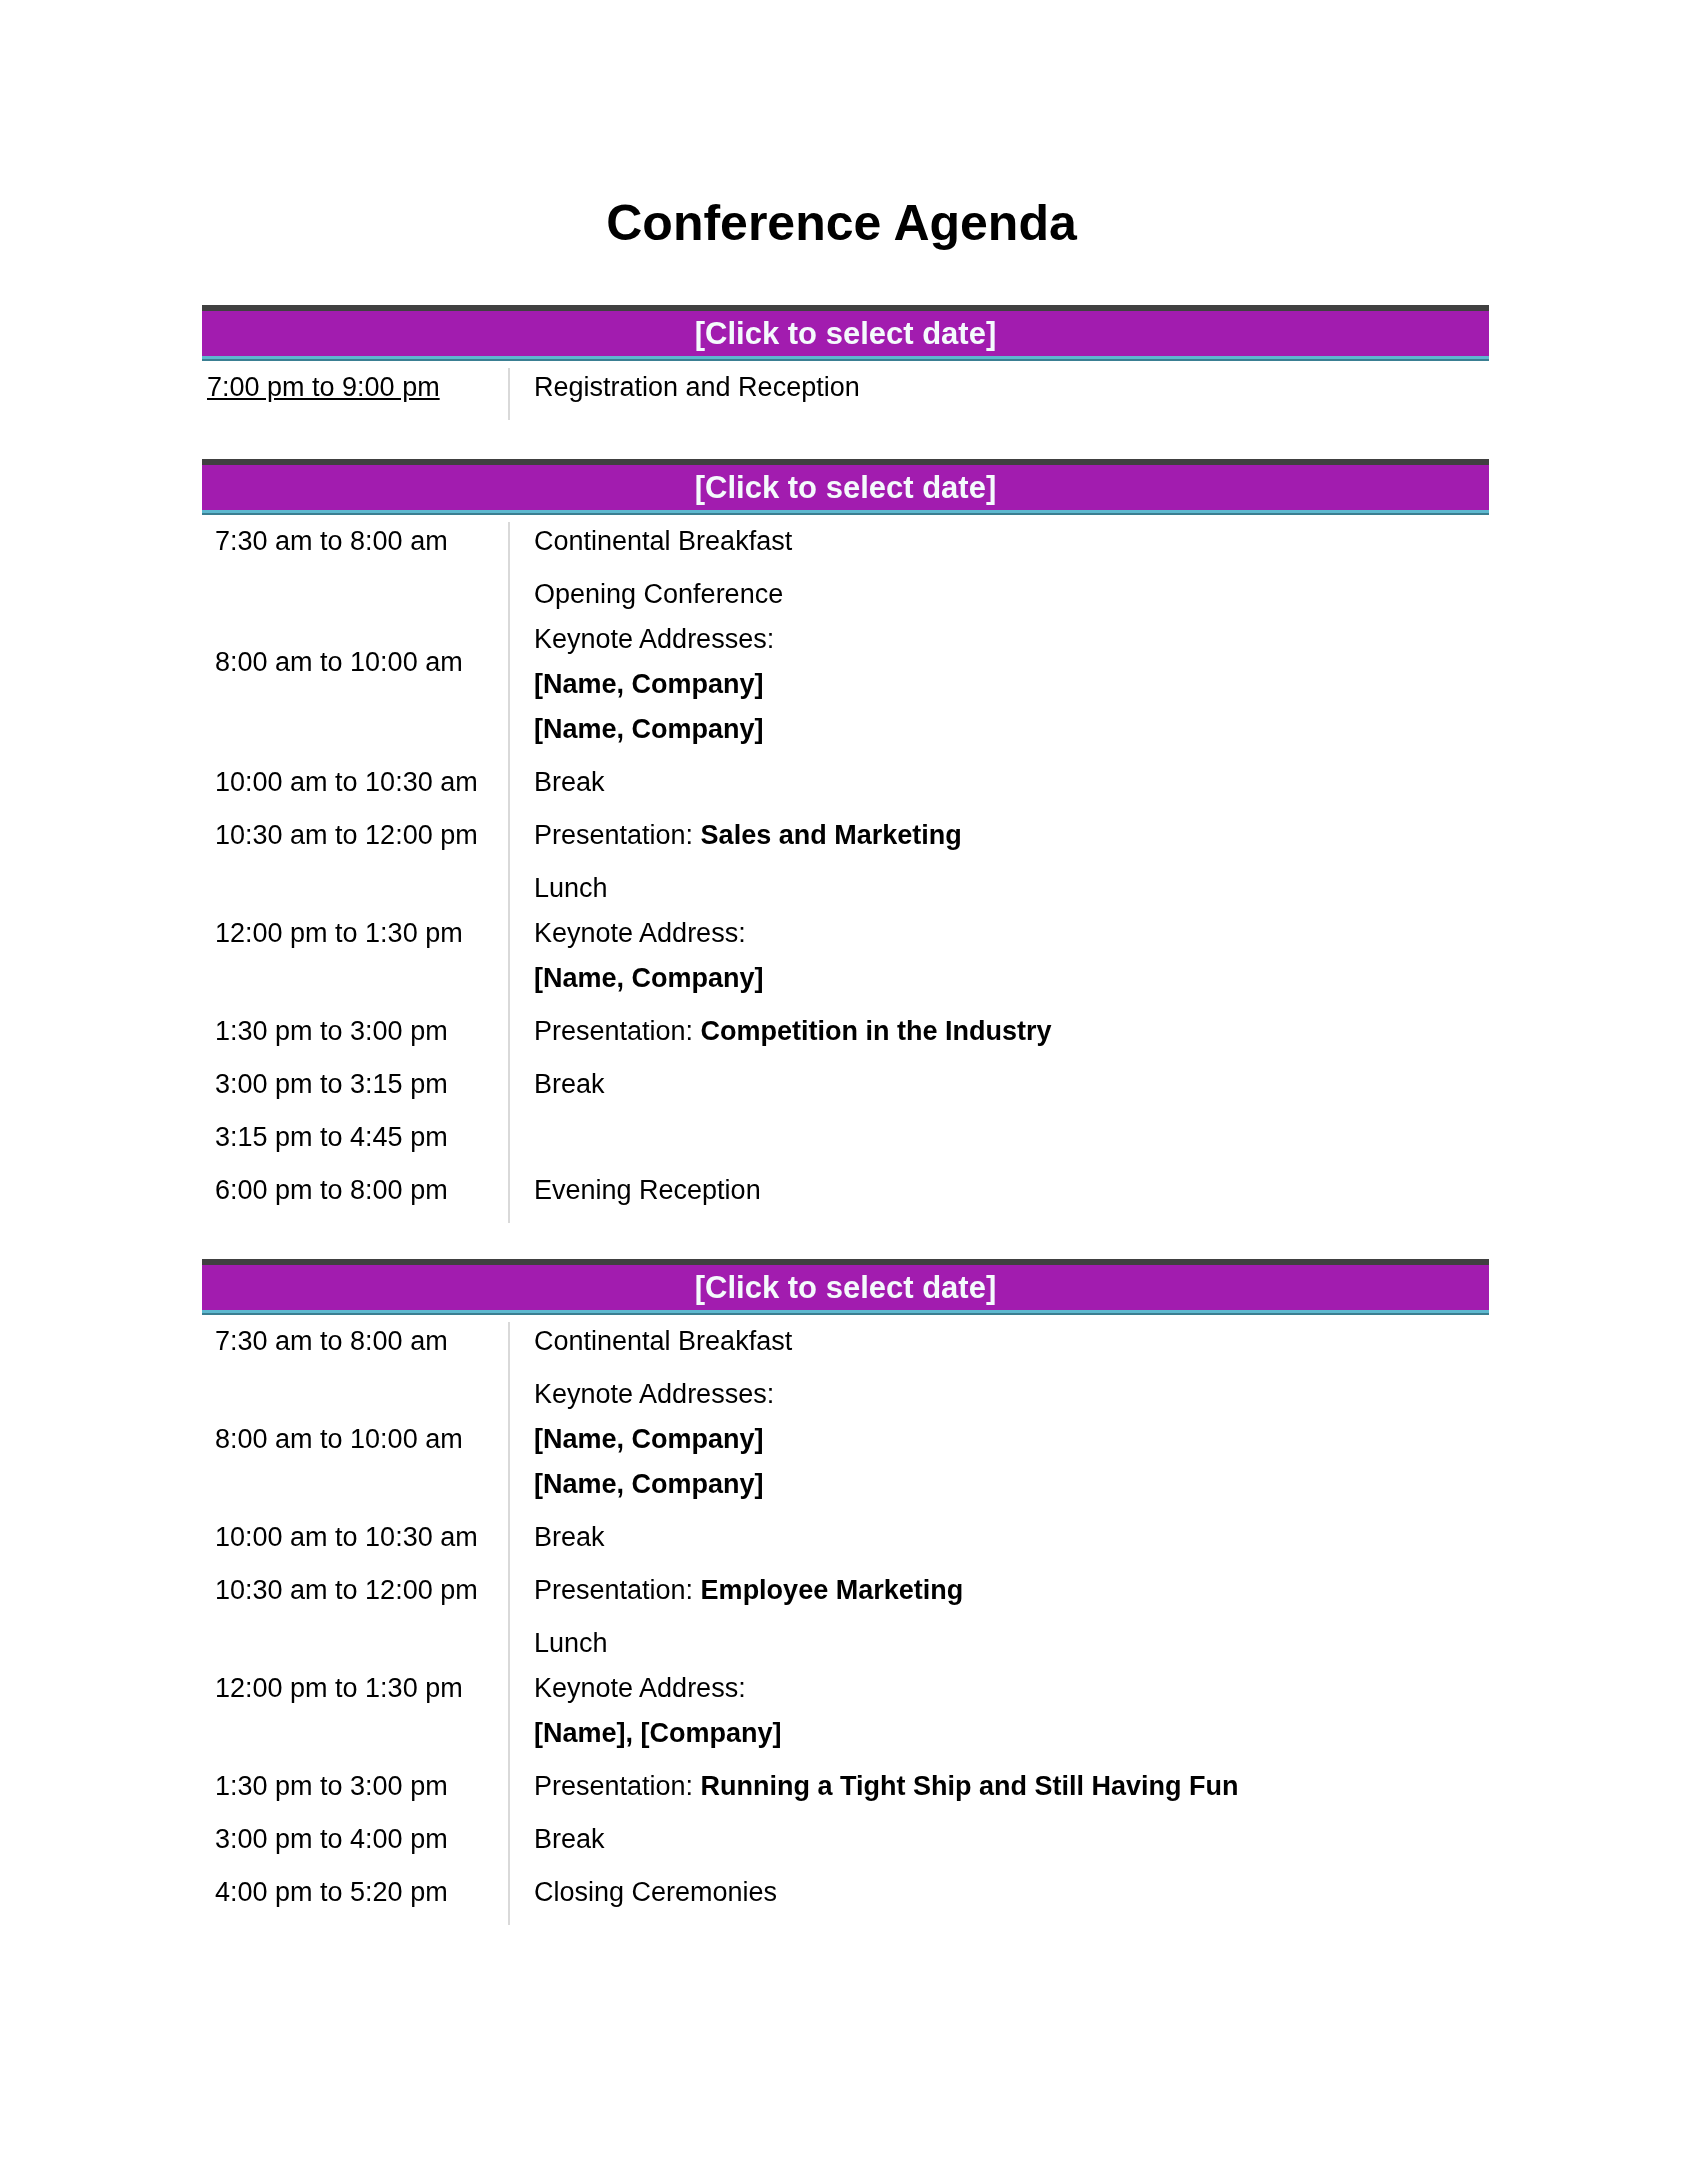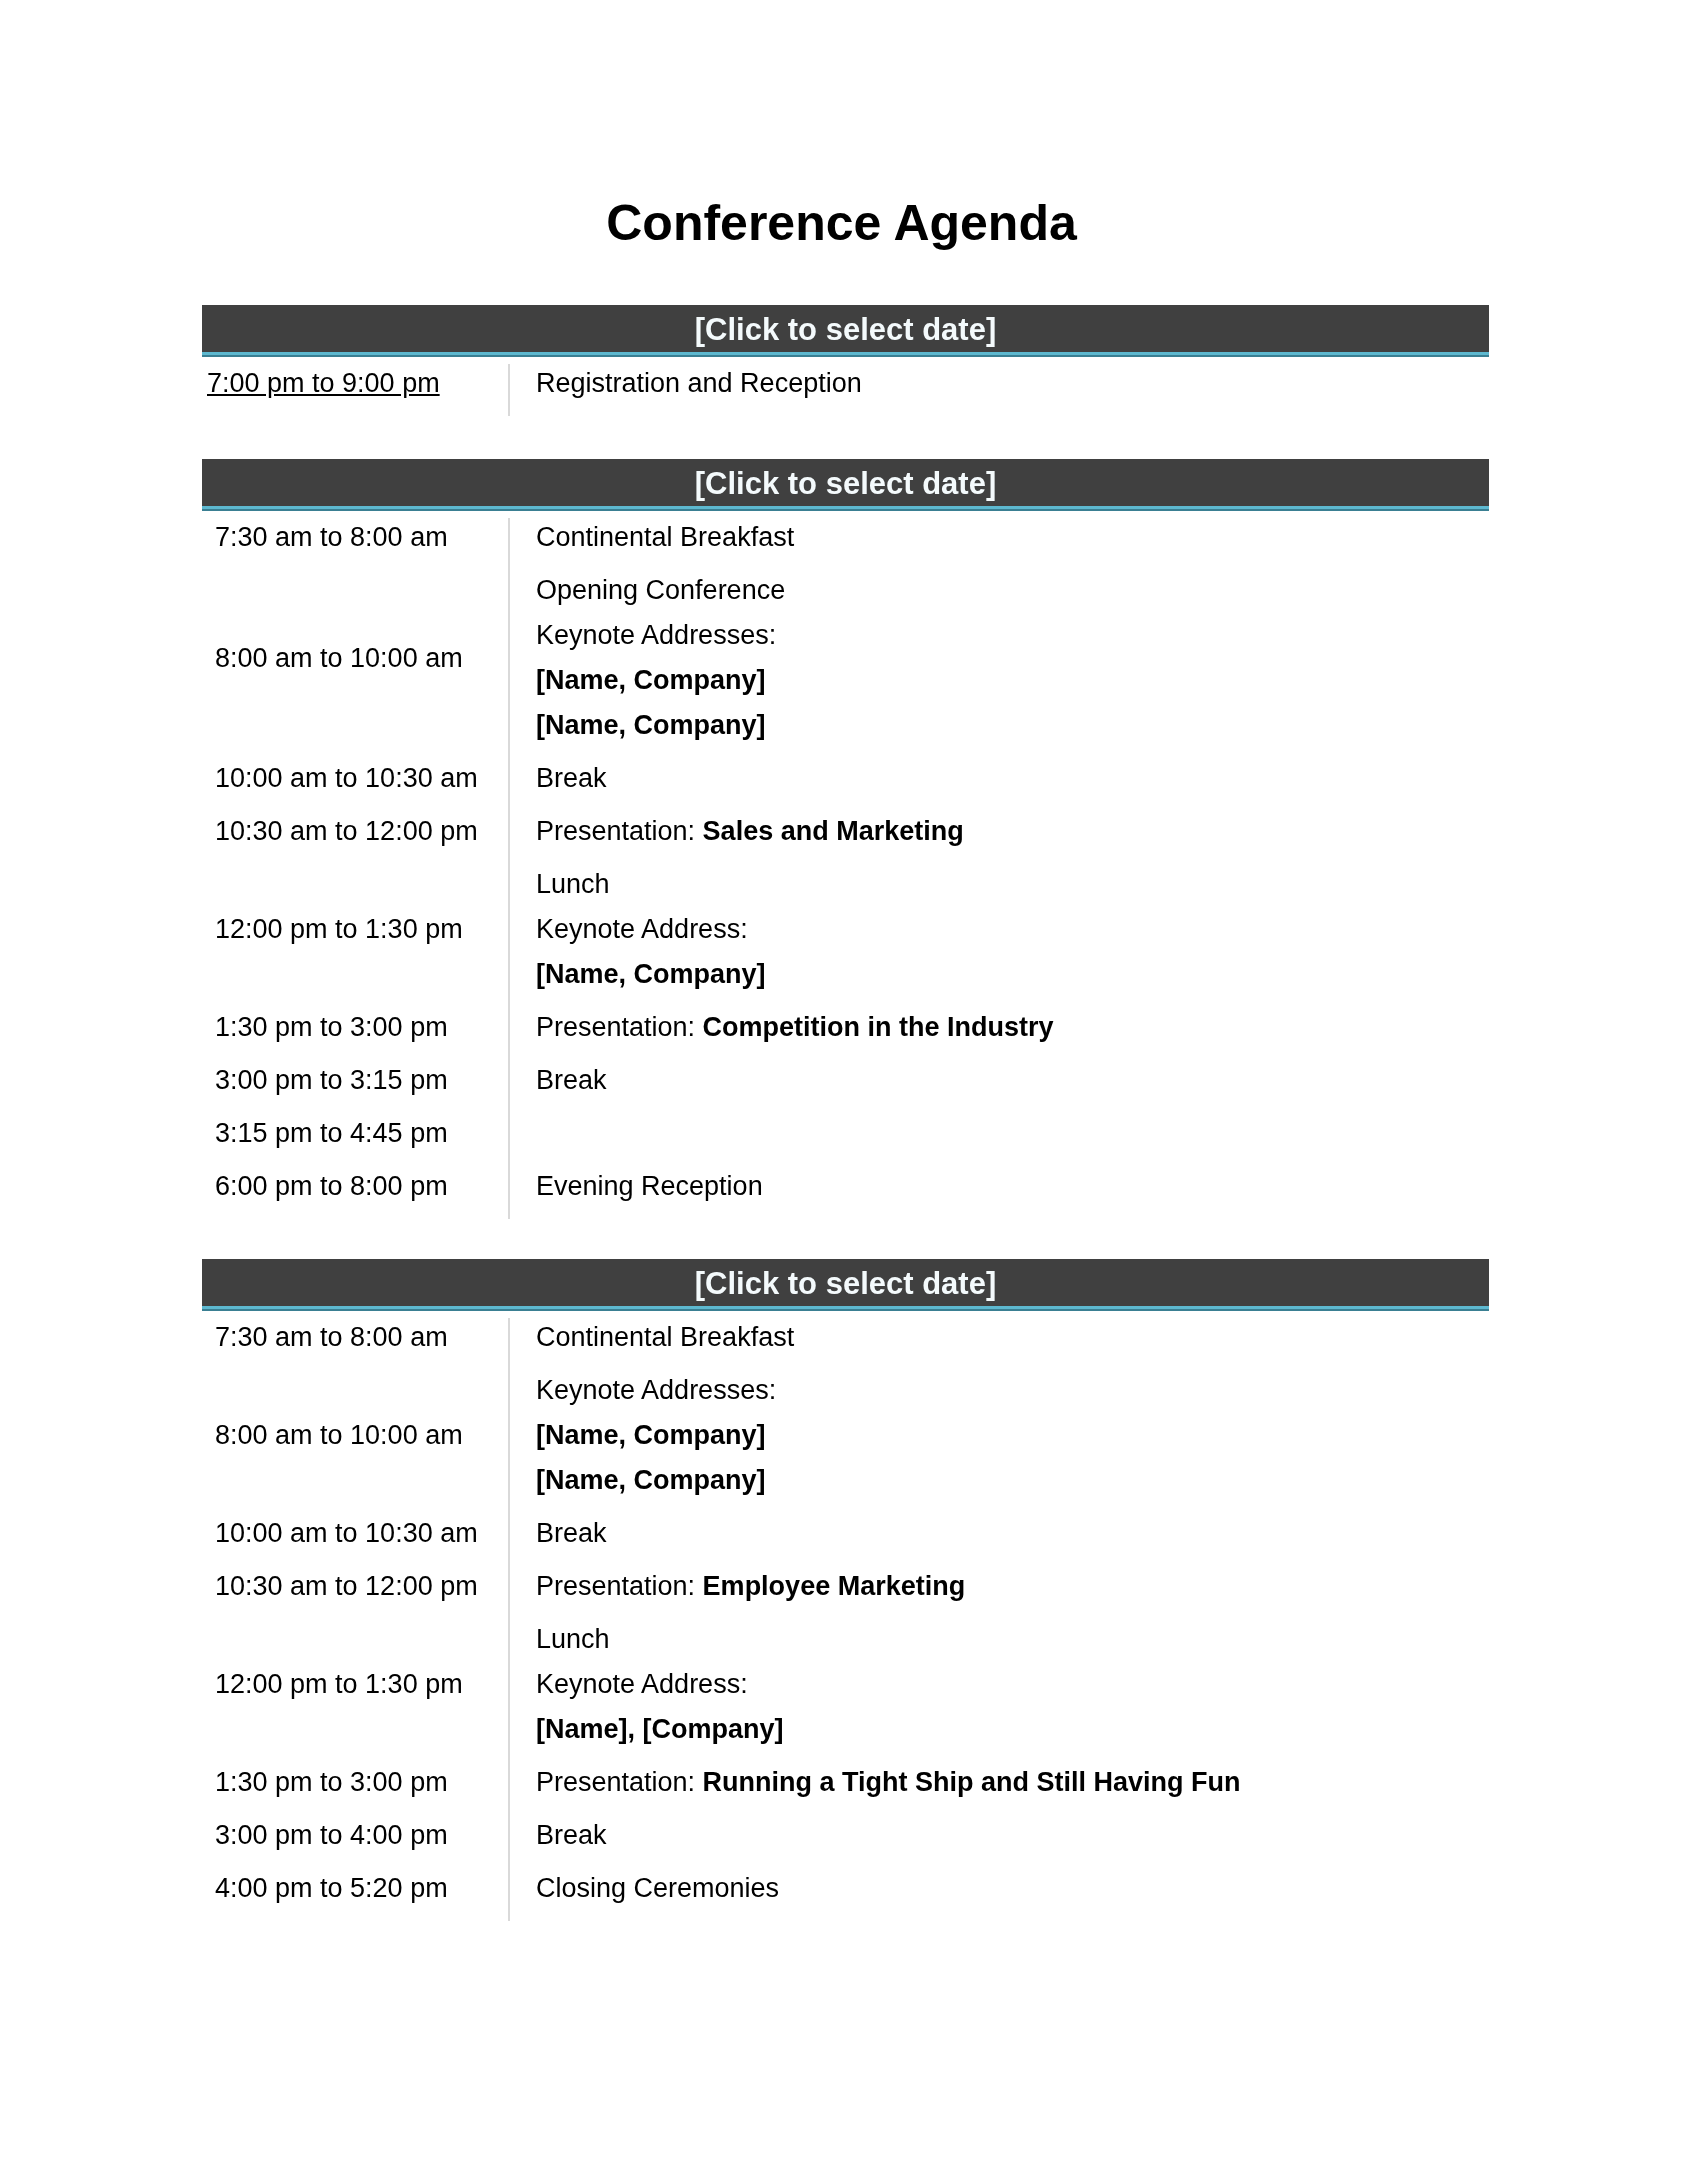--- a/index.html
+++ b/index.html
@@ -26,22 +26,22 @@
       line-height: 59px;
       margin: 0;
     }
     .agenda-table {
       position: absolute;
       left: 202px;
       width: 1287px;
     }
     .date-bar {
       height: 48px;
-      background: #404040;
-      border-top: 2px solid #404040;
+      background: #a21caf;
+      border-top: 6px solid #404040;
       border-bottom: 2px solid #3A7F92;
       box-shadow: inset 0 -3px 0 #5DB8CF;
       text-align: center;
       color: #F4FAFC;
       font-weight: bold;
       font-size: 31px;
       line-height: 46px;
       cursor: pointer;
     }
     .rows {
@@ -59,24 +59,23 @@
       font-size: 27px;
       line-height: 45px;
       white-space: nowrap;
     }
     .table-s1 .time-cell {
       padding-left: 5px;
       text-decoration: underline;
     }
     .activity-cell {
       flex: 1;
-      padding-left: 14px;
+      padding-left: 26px;
       font-size: 27px;
       line-height: 45px;
-      margin-left: 14px;
     }
     .divider {
       position: absolute;
       left: 306px;
       top: 7px;
       bottom: -6px;
       width: 2px;
       background: #D9D9D9;
     }
     .line {

